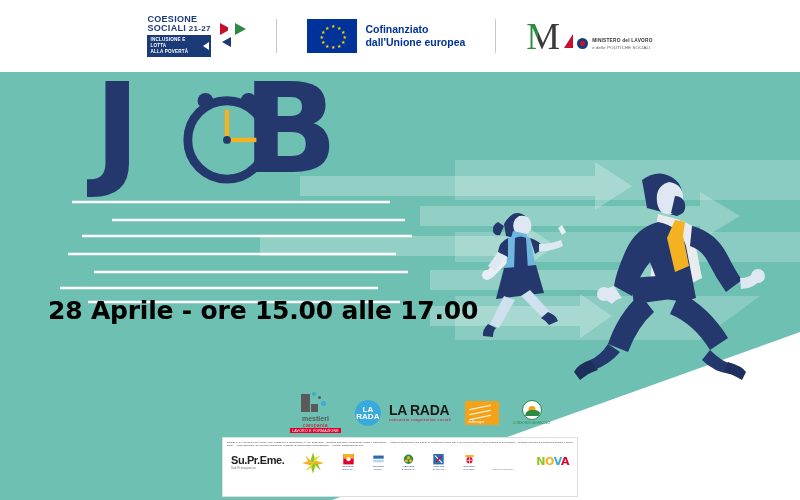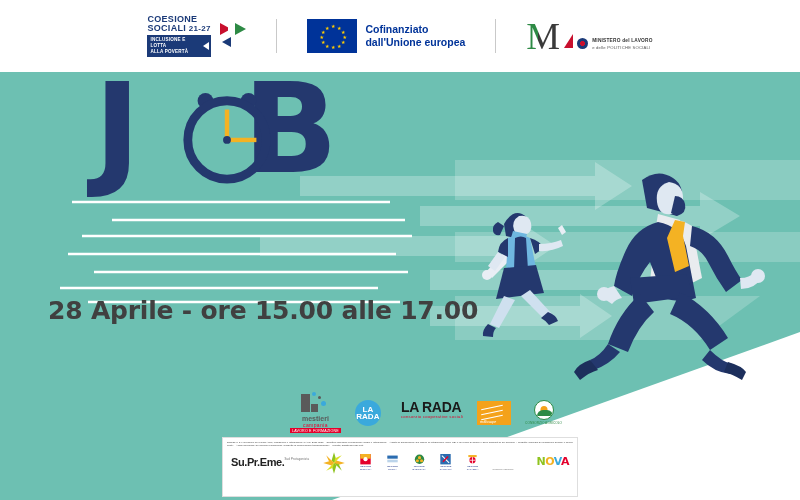--- a/index.html
+++ b/index.html
@@ -128,21 +128,21 @@
     font-family:"DejaVu Sans", sans-serif;
     font-size:62px; line-height:60px;
     letter-spacing:1px;
     text-shadow:0 0 0 #fff;
   }
   .speed .l2{ margin-left:14px; display:block; }
 
   
   .date-line{
     position:absolute; left:48px; top:296px; z-index:25;
-    color:#404040; font-weight:bold; font-size:25px;
+    color:#000000; font-weight:bold; font-size:25px;
     font-family:"DejaVu Sans", sans-serif; letter-spacing:-.2px;
   }
   .addr{
     position:absolute; left:48px; top:345px; z-index:25;
     color:#24386e; font-size:19px; line-height:25px;
     font-family:"DejaVu Sans", sans-serif; letter-spacing:-.3px;
   }
 
   
   .partners{
@@ -152,21 +152,21 @@
   .p-mestieri{ display:flex; flex-direction:column; align-items:center; }
   .pm-mark{
     width:28px;height:22px;position:relative;
   }
   .pm-mark .sq{ position:absolute; background:#5a5a5a; }
   .pm-mark .dt{ position:absolute; border-radius:50%; }
   .pm-t1{ font-size:7px; color:#5a5a5a; font-weight:bold; margin-top:1px;}
   .pm-t2{ font-size:5px; color:#e4002b; letter-spacing:.4px;}
   .pm-t3{ font-size:3.6px; color:#ffffff; background:#e4002b; padding:.5px 2px; letter-spacing:.2px;}
 
-  .p-rada{ display:flex; align-items:flex-start; gap:20px;}
+  .p-rada{ display:flex; align-items:center; gap:8px;}
   .rada-mark{
     width:26px;height:26px;border-radius:50%;
     background:#3aa9dc; position:relative; overflow:hidden;
     display:flex;align-items:center;justify-content:center;
   }
   .rada-mark span{ color:#fff; font-size:8px; font-weight:bold; line-height:7px; text-align:center;}
   .rada-txt{ line-height:1.1; }
   .rada-t1{ font-size:14px; font-weight:bold; color:#1a1a1a; letter-spacing:-.3px;}
   .rada-t2{ font-size:4.2px; color:#e4002b; letter-spacing:.3px;}
 
@@ -194,21 +194,21 @@
     padding:3px 4px 0 4px; overflow:hidden;
   }
   .fine{
     font-size:2.4px; line-height:3.4px; color:#333; text-align:justify;
     letter-spacing:.05px;
   }
   .f-logos{
     margin-top:3px; display:flex; align-items:center; justify-content:space-between;
     padding:0 4px;
   }
-  .supreme{ display:flex;}
+  .supreme{ display:flex;flex-direction:column; }
   .sup-t{ font-size:11px; font-weight:bold; color:#222; letter-spacing:-.4px; line-height:11px;}
   .sup-s{ font-size:2.8px; color:#666; letter-spacing:.2px;}
   .compass{ width:24px;height:24px;position:relative; }
   .f-ico{ width:14px;height:17px; display:flex;flex-direction:column;align-items:center;}
   .f-ico .g{ width:13px;height:12px; }
   .f-ico .cap{ font-size:2.4px;color:#22388a;line-height:2.8px;text-align:center;margin-top:1px;}
   .nova{ font-size:11px;font-weight:bold;font-family:"DejaVu Sans",sans-serif;letter-spacing:-.5px;margin-left:44px;}
 </style>
 </head>
 <body>

